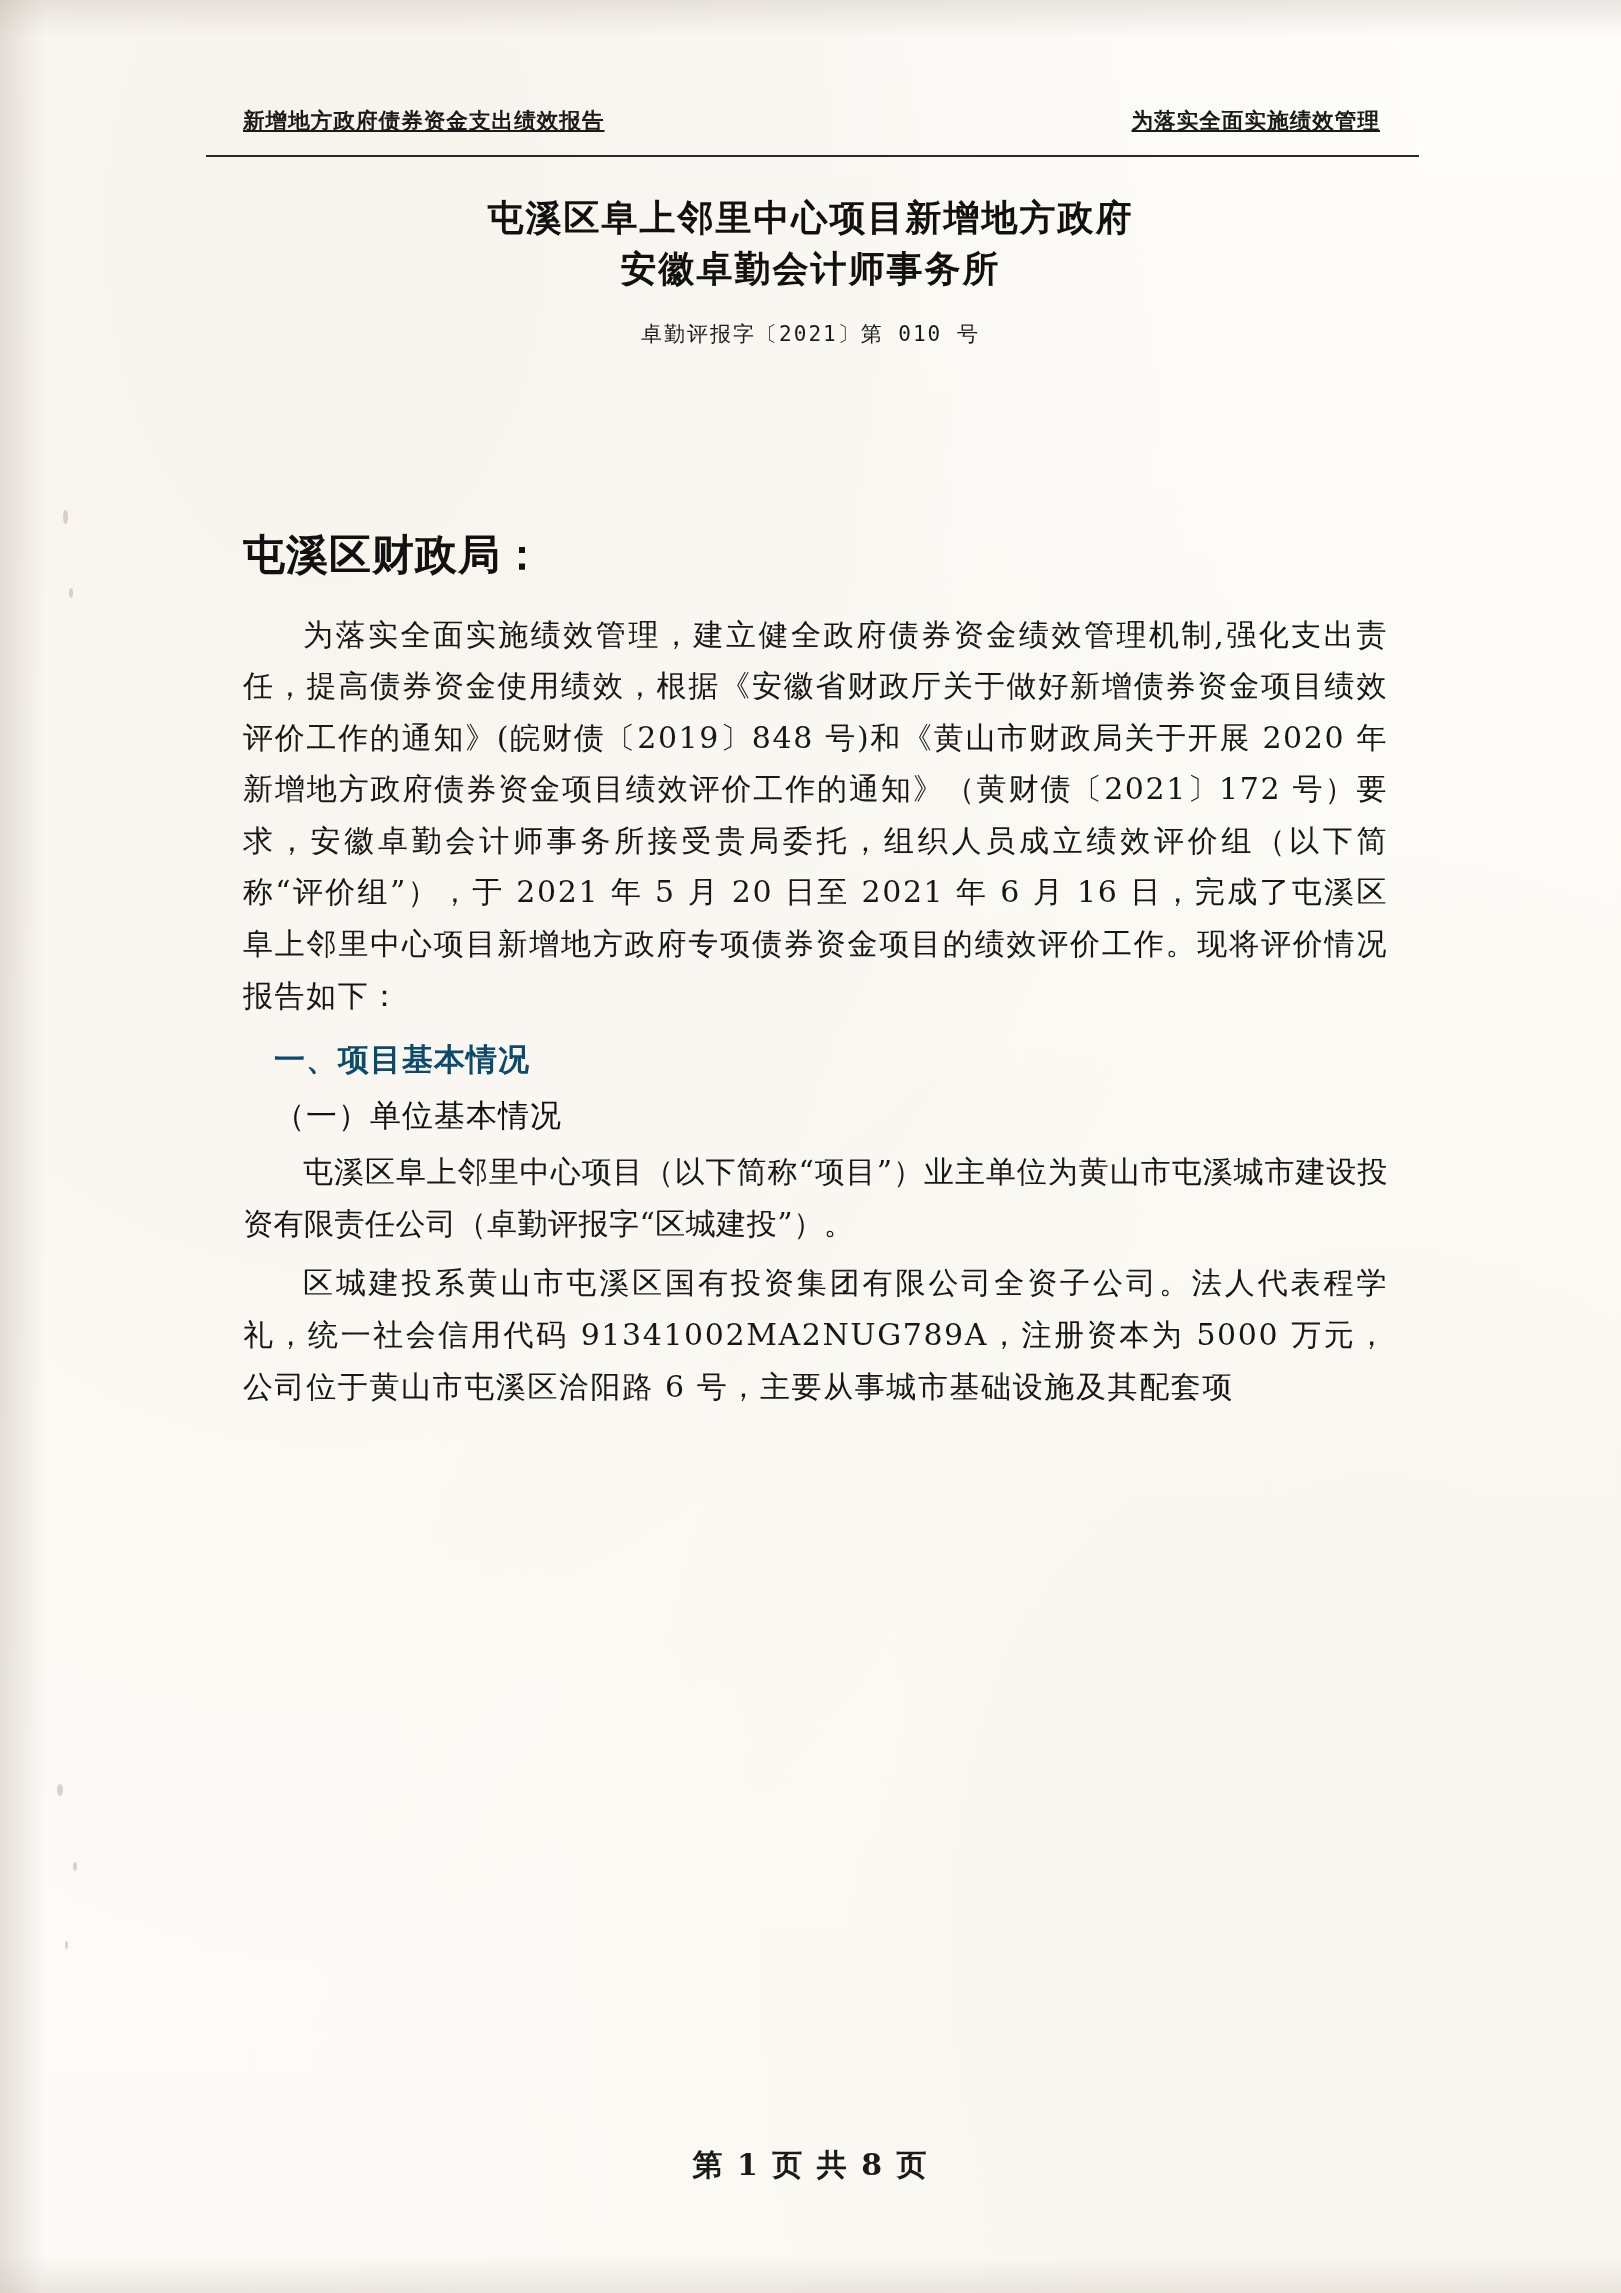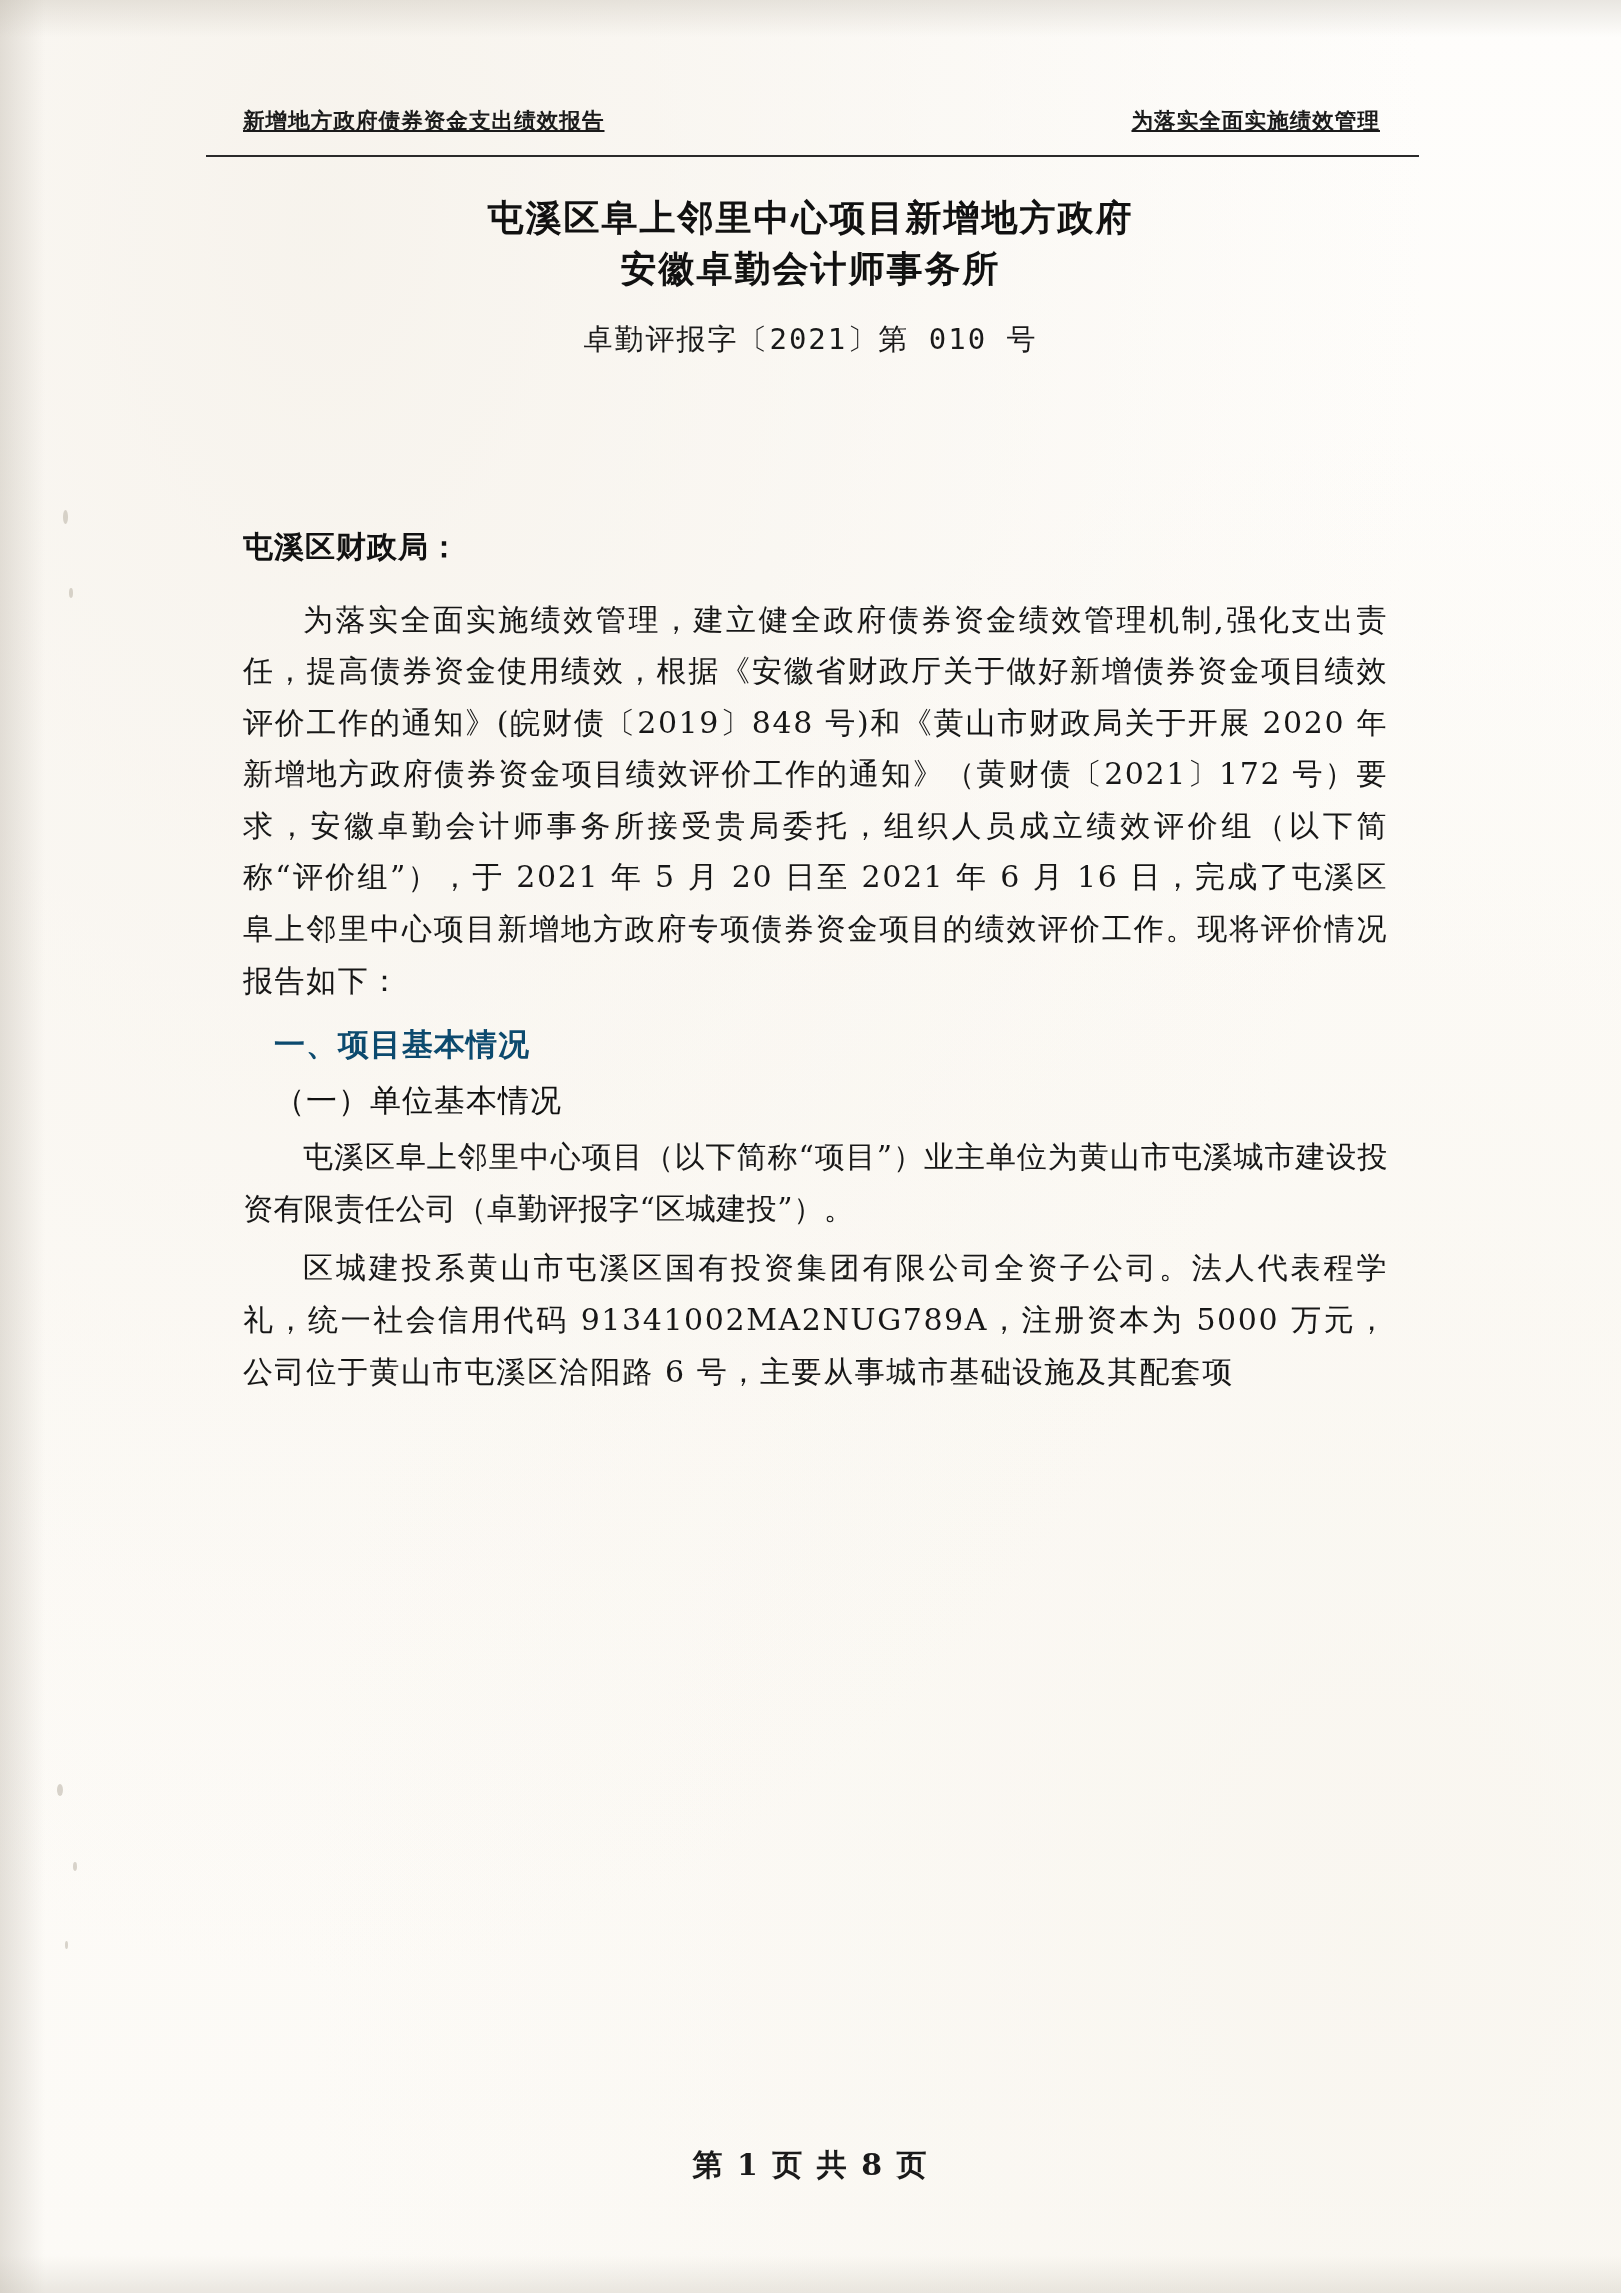--- a/index.html
+++ b/index.html
@@ -73,35 +73,35 @@
   .doc-title {
     font-size: 36px;
     font-weight: 700;
     letter-spacing: 2px;
     line-height: 1.42;
     color: #111;
     font-family: "DejaVu Serif", "Liberation Serif", serif;
   }
   .doc-number {
     margin-top: 25.5px;
-    font-size: 29px;
+    font-size: 21px;
     letter-spacing: 2px;
     color: #1a1a1a;
     font-family: "DejaVu Sans Mono", "Liberation Mono", monospace;
   }
 
   
   .body-block {
     position: absolute;
     left: 243px;
     top: 527px;
     width: 1145px;
   }
   .salutation {
-    font-size: 30px;
+    font-size: 42px;
     font-weight: 700;
     letter-spacing: 1px;
     margin-bottom: 25.5px;
     color: #111;
   }
   p.para {
     font-size: 30px;
     line-height: 1.72;
     margin: 0 0 7.8px 0;
     text-align: justify;

